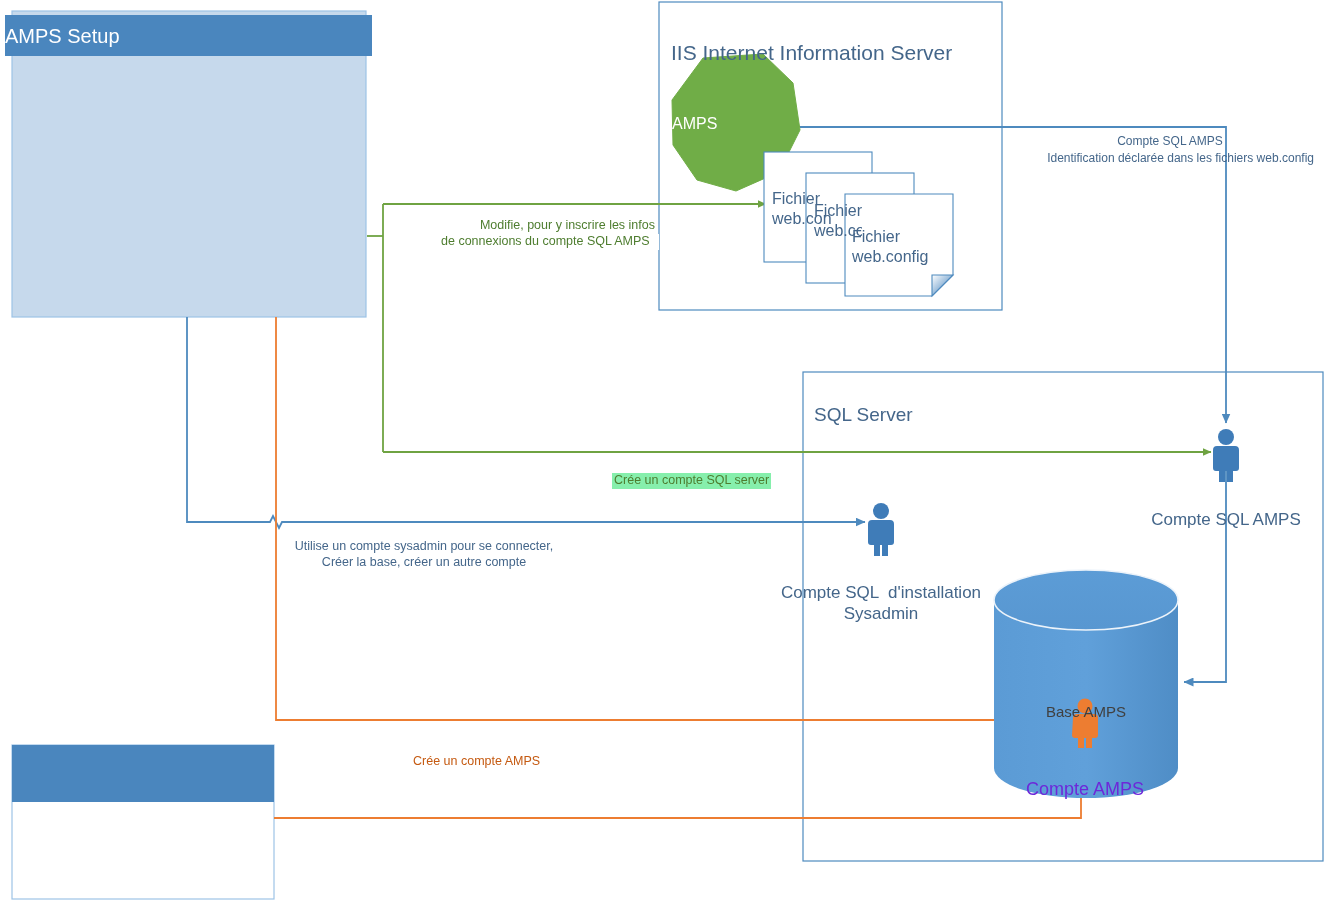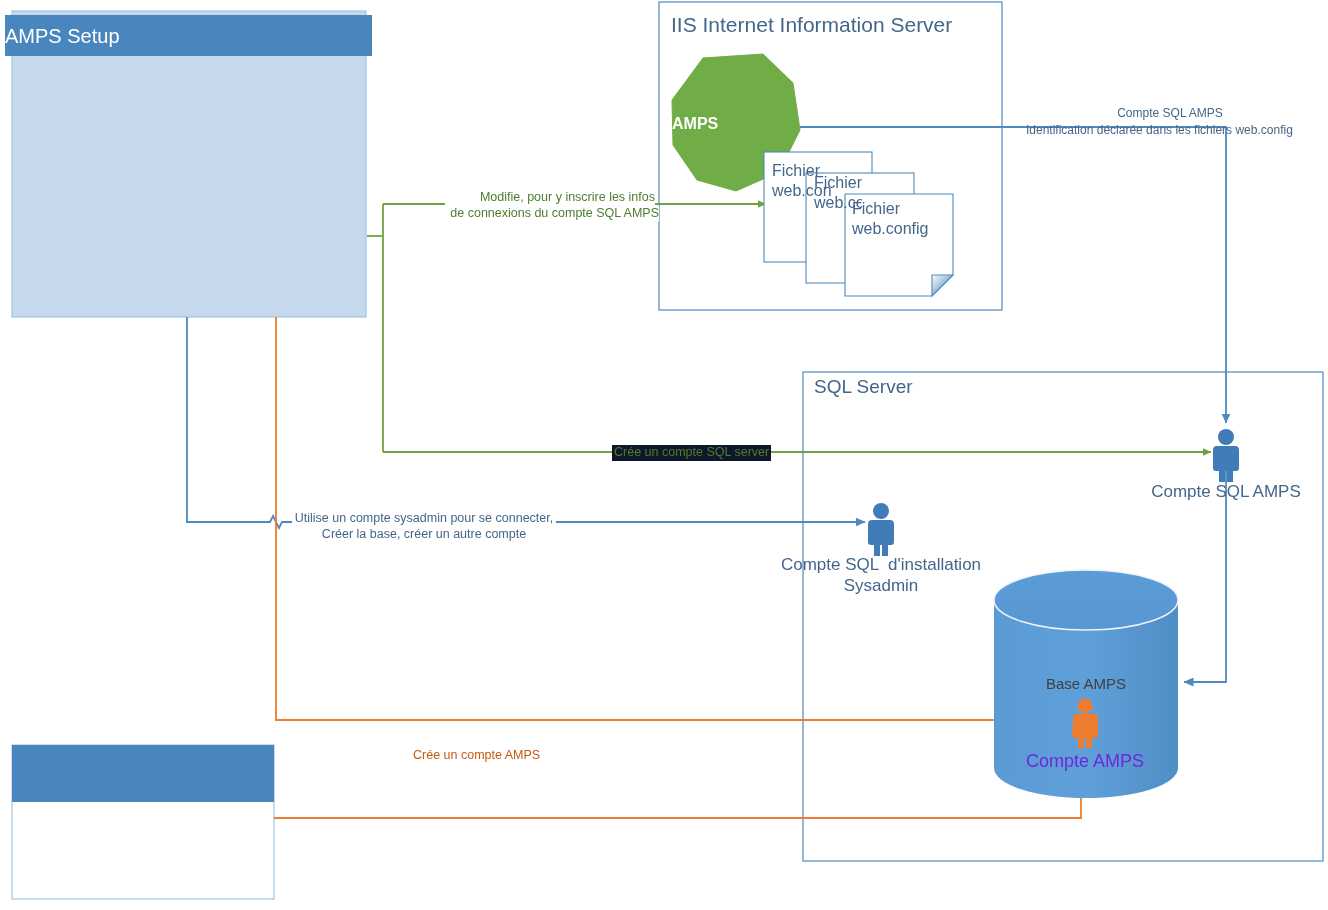--- a/index.html
+++ b/index.html
@@ -1,20 +1,20 @@
 <!DOCTYPE html>
 <html><head>
 <meta charset="utf-8">
 <style>
   html,body{margin:0;padding:0;background:#ffffff;}
   body{width:1328px;height:910px;overflow:hidden;
        font-family:"Liberation Sans","DejaVu Sans",sans-serif;}
   #stage{position:relative;width:1328px;height:910px;}
   svg#canvas{position:absolute;left:0;top:0;width:1328px;height:910px;}
-  .lbl{position:absolute;color:#44668a;white-space:pre;line-height:1.25;}
+  .lbl{position:absolute;color:#44668a;white-space:pre;line-height:1.25;margin-top:28px;}
   .hdr{position:absolute;color:#ffffff;white-space:pre;
        line-height:1.2;}
 </style>
 </head>
 <body>
 
 <div id="stage">
 
 <svg id="canvas" viewBox="0 0 1328 910">
   <defs>
@@ -138,40 +138,40 @@
   </g>
 </svg>
 
 <div class="hdr" style="left:5px;top:24px;width:367px;font-size:20px;">AMPS Setup</div>
 
 
 <div class="lbl" style="left:671px;top:12px;font-size:21px;color:#44668A;">IIS Internet Information Server</div>
 
 <div class="lbl" style="left:814px;top:375px;font-size:19px;color:#44668A;">SQL Server</div>
 
-<div class="hdr" style="left:672px;top:114px;width:128px;font-size:16px;font-weight:bold;">AMPS</div>
+<div class="hdr" style="left:672px;top:114px;width:128px;font-size:16px;">AMPS</div>
 
 <div class="lbl" style="left:772px;top:161px;font-size:16px;width:60px;overflow:hidden;">Fichier<br>web.config</div>
 <div class="lbl" style="left:814px;top:173px;font-size:16px;width:48px;overflow:hidden;">Fichier<br>web.config</div>
 <div class="lbl" style="left:852px;top:199px;font-size:16px;">Fichier<br>web.config</div>
 
 <div class="lbl" style="left:1113px;top:481px;width:226px;text-align:center;font-size:17px;">Compte SQL AMPS</div>
 
 <div class="lbl" style="left:762px;top:554px;width:238px;text-align:center;font-size:17px;">Compte SQL  d'installation<br>Sysadmin</div>
 
 <div class="lbl" style="left:1016px;top:675px;width:140px;text-align:center;font-size:15px;color:#404040;">Base AMPS</div>
 
 <div class="lbl" style="left:1015px;top:750px;width:140px;text-align:center;font-size:18px;color:#6d28d9;">Compte AMPS</div>
 
 <div class="lbl" style="left:1030px;top:106px;width:280px;text-align:center;font-size:12px;">Compte SQL AMPS</div>
-<div class="lbl" style="left:1026px;top:123px;width:288px;text-align:left;font-size:12px;">Identification déclarée dans les fichiers web.config</div>
+<div class="lbl" style="left:1026px;top:123px;width:288px;text-align:right;font-size:12px;">Identification déclarée dans les fichiers web.config</div>
 
 <div class="lbl" style="left:445px;top:190px;width:210px;text-align:right;font-size:12.5px;color:#4E7D2F;background:#ffffff;">Modifie, pour y inscrire les infos</div>
-<div class="lbl" style="left:441px;top:206px;width:218px;text-align:right;font-size:12.5px;color:#4E7D2F;background:#ffffff;">de connexions du compte SQL AMPS</div>
+<div class="lbl" style="left:441px;top:206px;width:218px;text-align:left;font-size:12.5px;color:#4E7D2F;background:#ffffff;">de connexions du compte SQL AMPS</div>
 
-<div class="lbl" style="left:612px;top:445px;font-size:12.5px;color:#4E7D2F;background:#0f172a;padding:0 2px;">Crée un compte SQL server</div>
+<div class="lbl" style="left:612px;top:445px;font-size:12.5px;color:#4E7D2F;background:#86efac;padding:0 2px;">Crée un compte SQL server</div>
 
 <div class="lbl" style="left:292px;top:511px;width:264px;text-align:center;font-size:12.5px;background:#ffffff;">Utilise un compte sysadmin pour se connecter,</div>
 <div class="lbl" style="left:292px;top:527px;width:264px;text-align:center;font-size:12.5px;background:#ffffff;">Créer la base, créer un autre compte</div>
 
-<div class="lbl" style="left:411px;top:748px;font-size:12.5px;color:#C55A11;background:#ffffff;padding:0 2px;">Crée un compte AMPS</div>
+<div class="lbl" style="left:411px;top:726px;font-size:12.5px;color:#C55A11;background:#ffffff;padding:0 2px;">Crée un compte AMPS</div>
 
 </div>
 
 </body></html>

